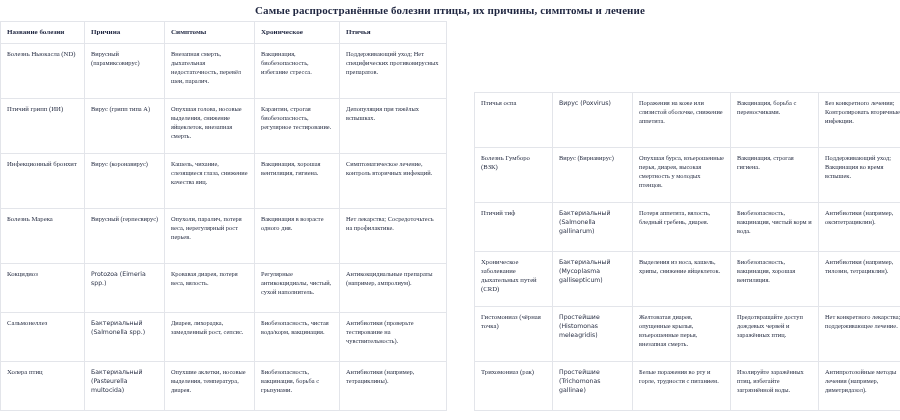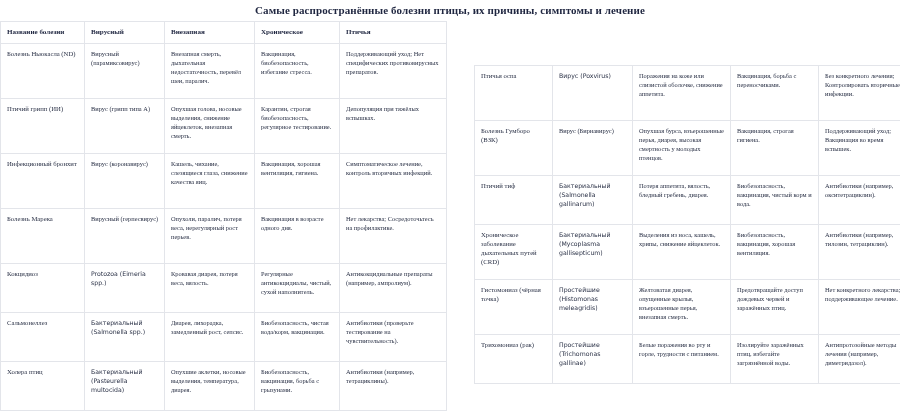--- a/index.html
+++ b/index.html
@@ -29,21 +29,21 @@
     font-size: 11px;
     line-height: 13px;
     color: #1f2640;
     padding-top: 4px;
     padding-bottom: 4px;
     letter-spacing: 0.1px;
   }
 
   .tables-wrap {
     display: flex;
-    align-items: center;
+    align-items: flex-end;
     gap: 28px;
     padding: 0 8px 0 0;
   }
 
   .table-col-left {
     width: 446px;
     flex: 0 0 446px;
   }
   .table-col-right {
     width: 442px;
@@ -119,22 +119,22 @@
         <colgroup>
           <col class="w1">
             <col class="w2">
             <col class="w3">
             <col class="w4">
             <col class="w5">
         </colgroup>
         <thead>
           <tr>
             <th>Название болезни</th>
-            <th>Вирусный</th>
-            <th>Внезапная</th>
+            <th>Причина</th>
+            <th>Симптомы</th>
             <th>Хроническое</th>
             <th>Птичья</th>
           </tr>
         </thead>
         <tbody>
           <tr class="r-tall">
             <td class="c-name">Болезнь Ньюкасла (ND)</td>
             <td>Вирусный (парамиксовирус)</td>
             <td>Внезапная смерть, дыхательная недостаточность, перевёл шеи, паралич.</td>
             <td>Вакцинация, биобезопасность, избегание стресса.</td>

